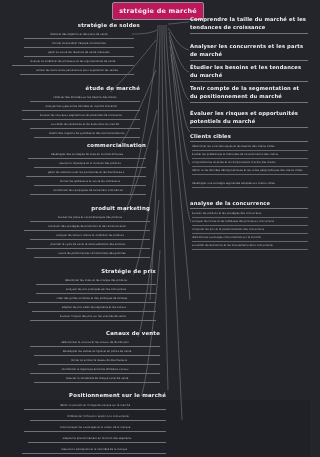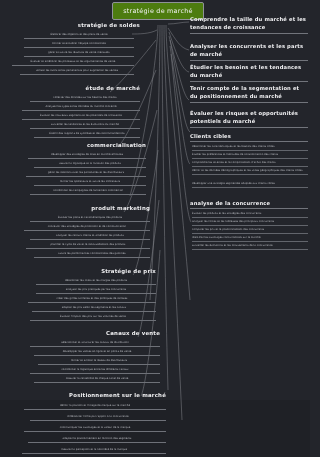--- a/index.html
+++ b/index.html
@@ -13,24 +13,24 @@
   }
   #root{position:relative;width:310px;height:457px;}
   svg.wires{position:absolute;left:0;top:0;width:310px;height:457px;}
   .node{position:absolute;}
 
   .central{
     left:112px;top:2px;
     width:92px;
     border:1px solid #8f9298;
     border-radius:2px;
-    background:#4d7c0f;
+    background:#be185d;
     text-align:center;
     font-size:6.4px;
-    font-weight:normal;
+    font-weight:bold;
     letter-spacing:.25px;
     padding:4px 2px 4px 2px;
     box-sizing:border-box;
     color:#f2f2f4;
   }
 
   
   .lhead{
     position:absolute;
     text-align:right;

